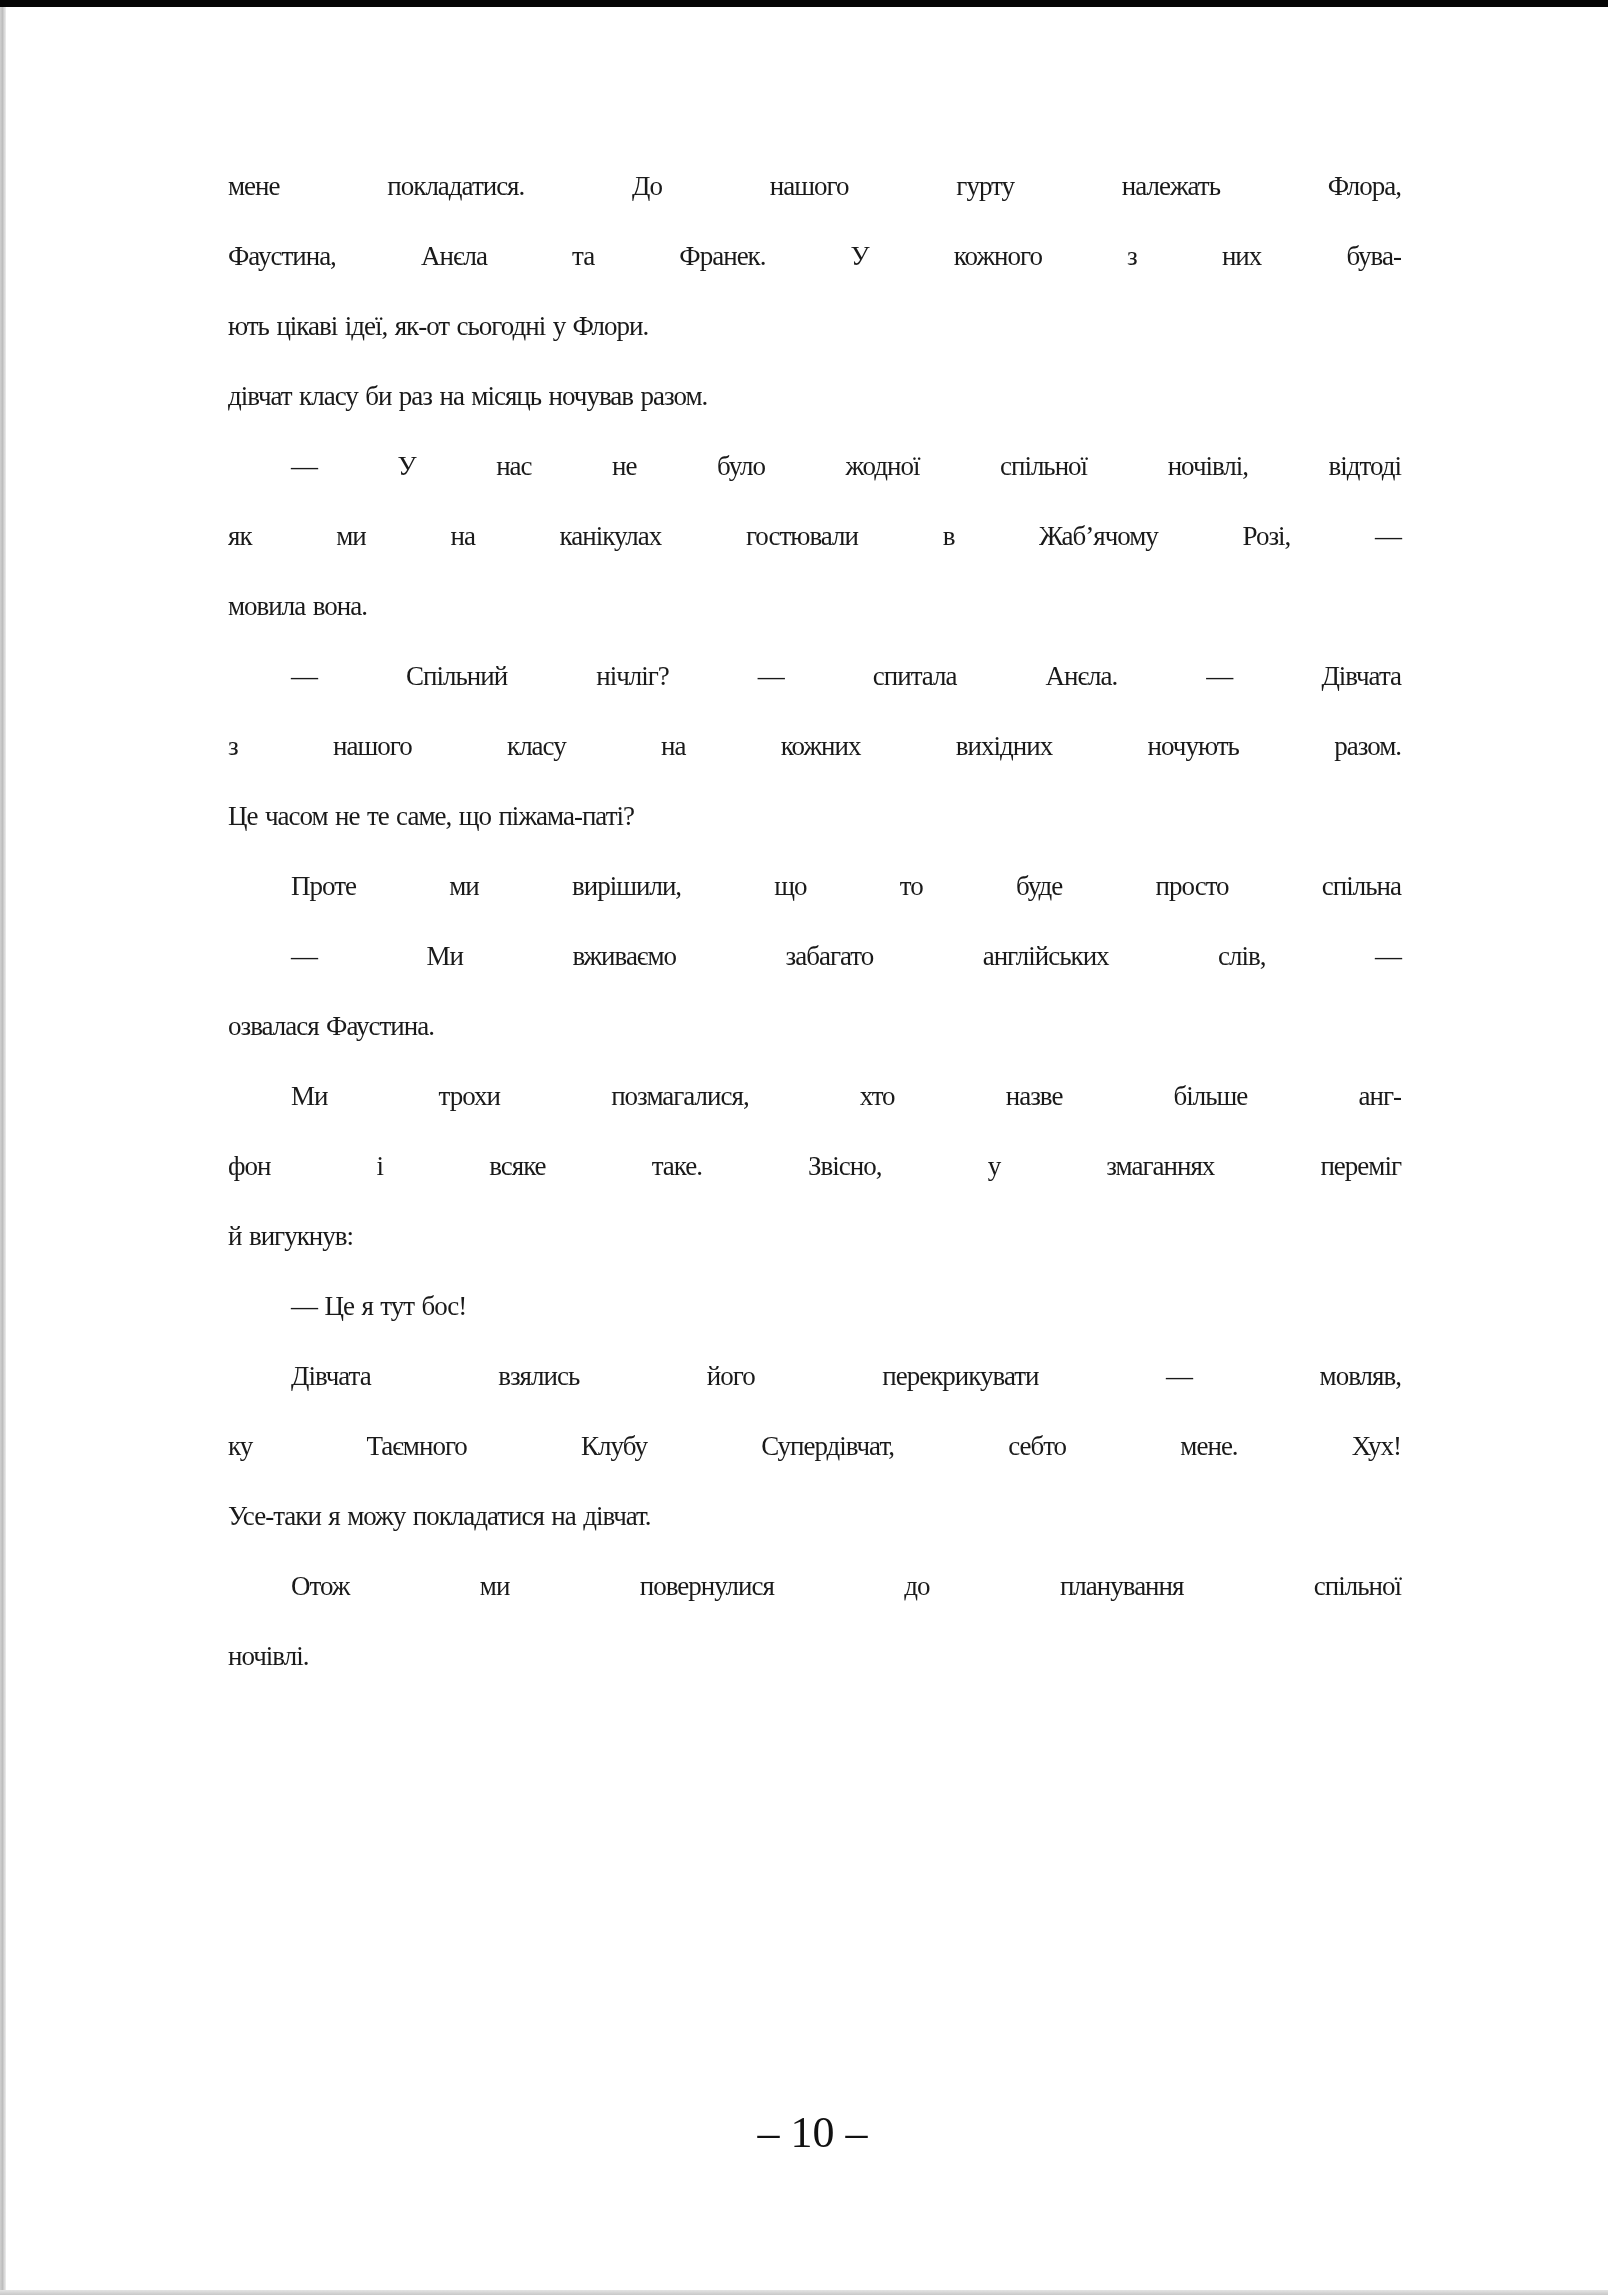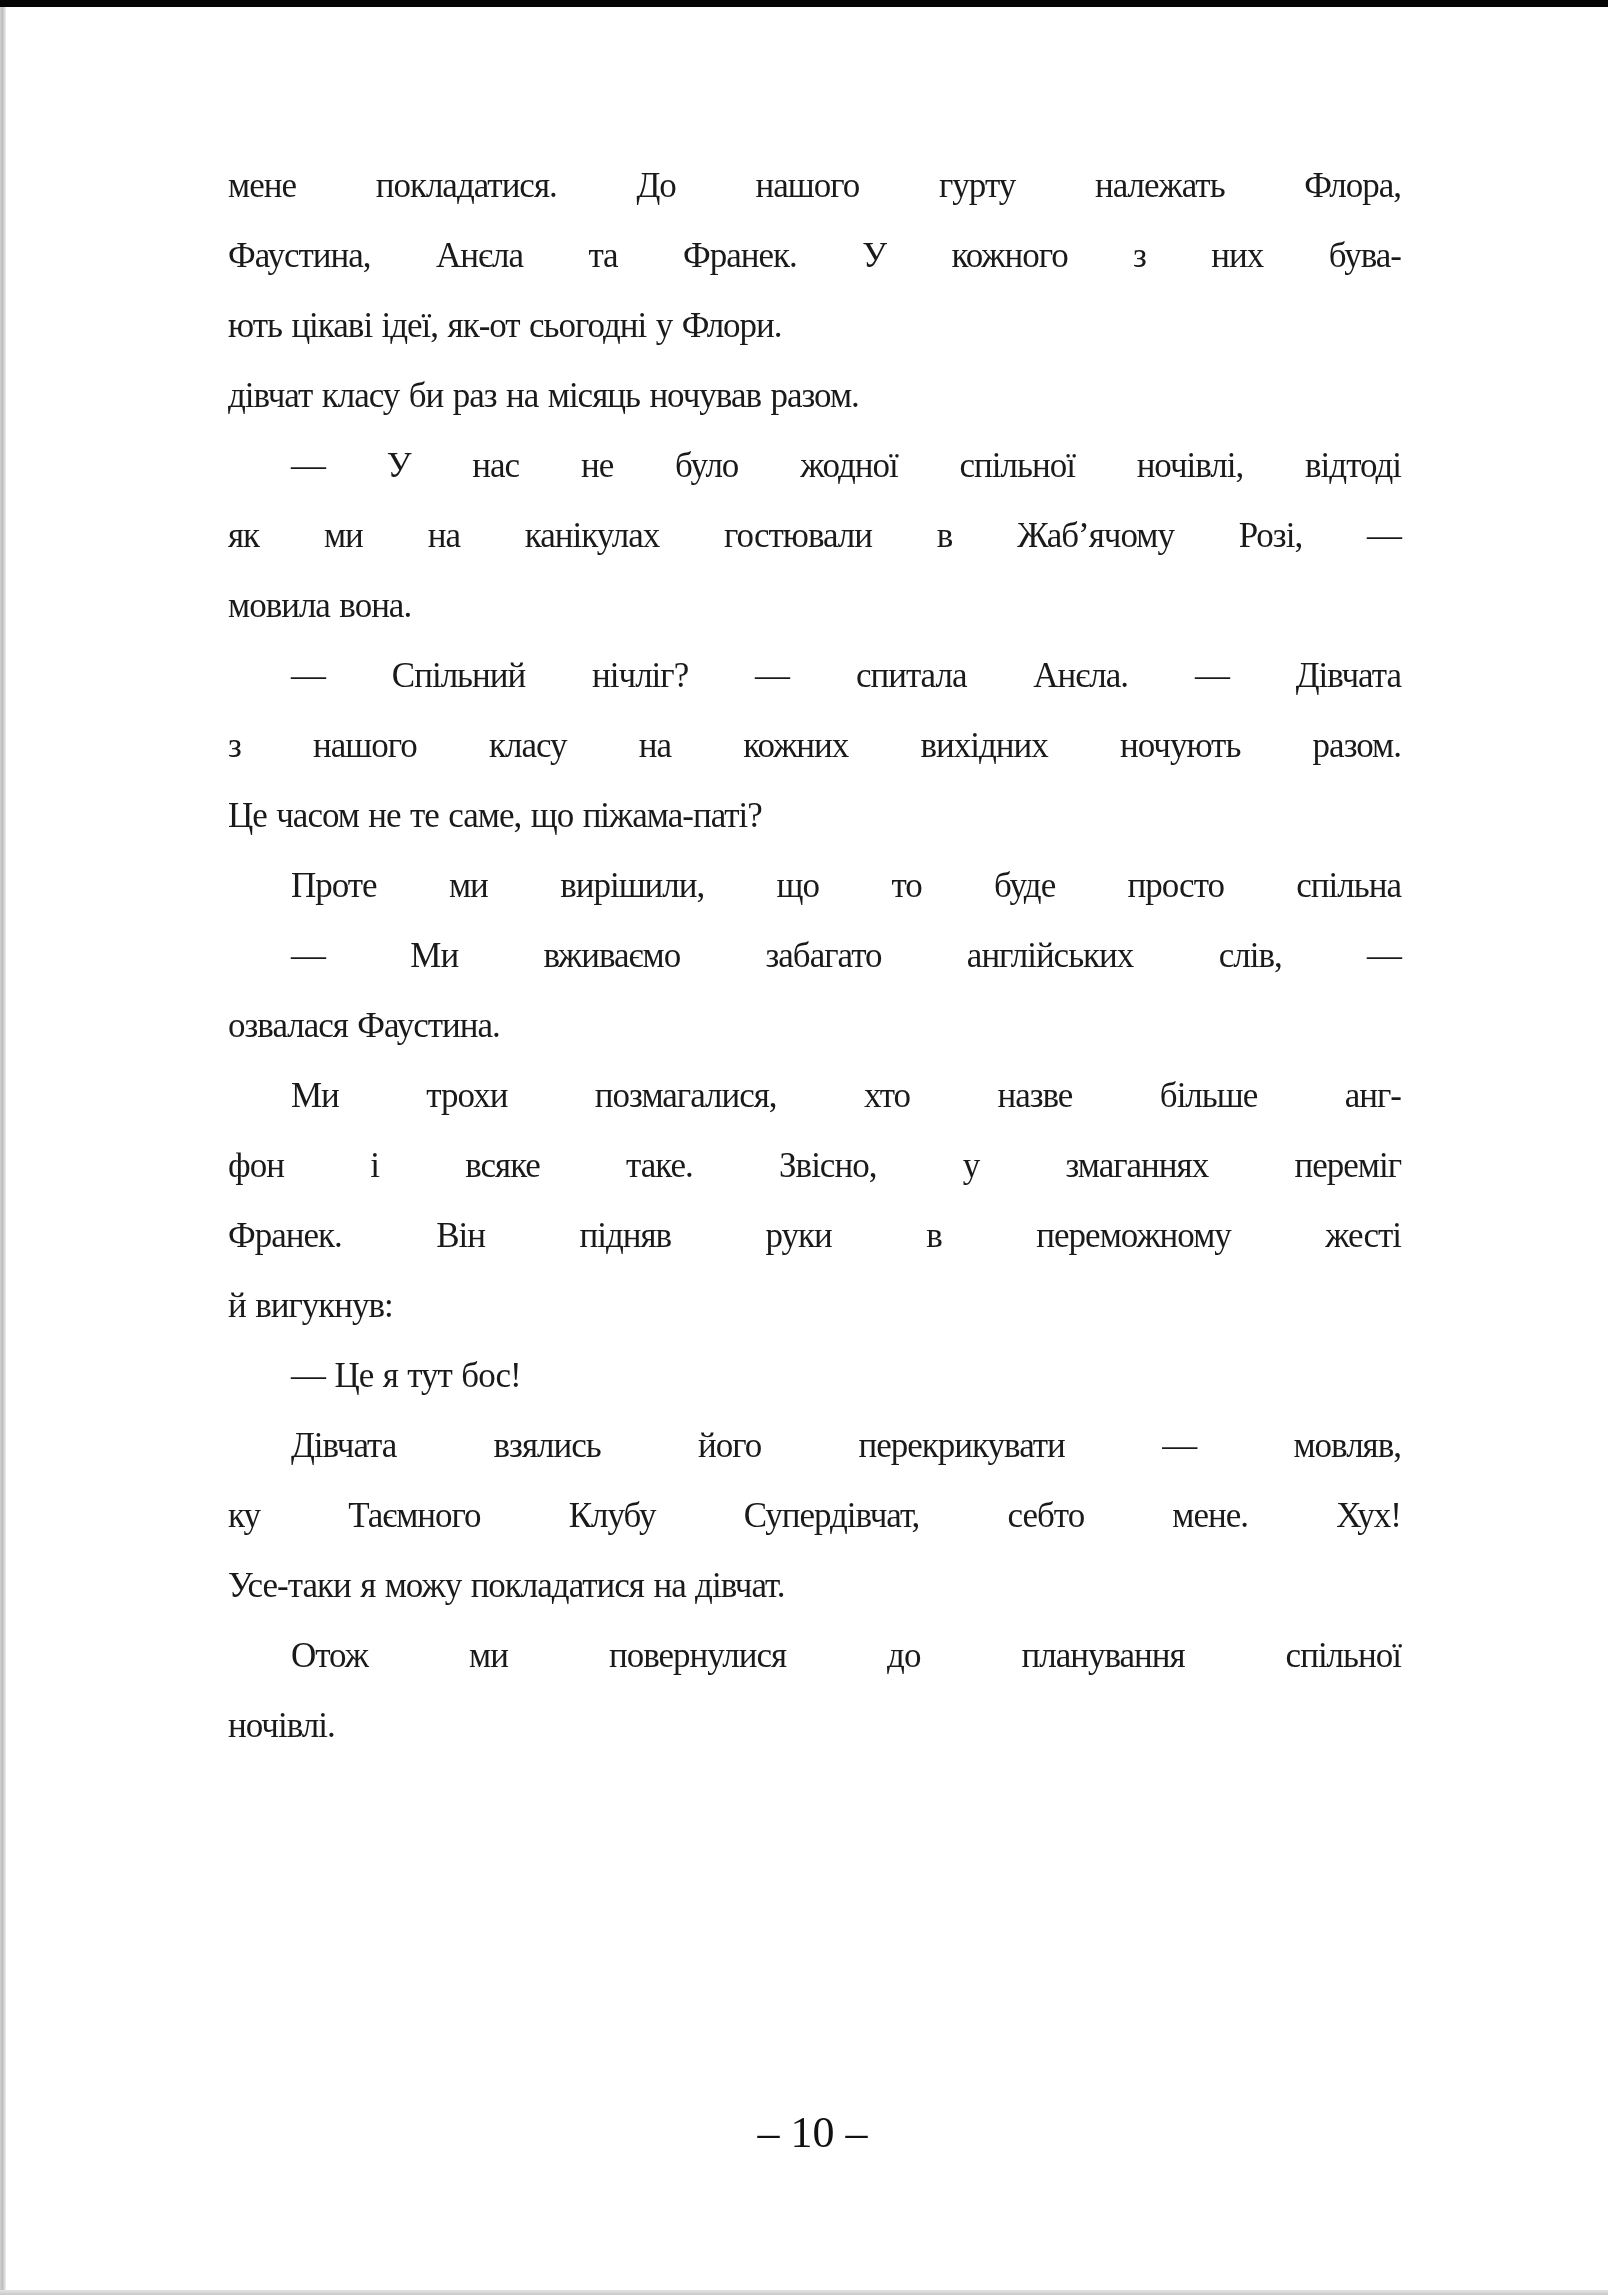--- a/index.html
+++ b/index.html
@@ -10,21 +10,21 @@
     color: #1a1a1a;
   }
   .top-bar { position: absolute; left: 0; top: 0; width: 1609px; height: 6.7px; background: #050505; }
   .left-border { position: absolute; left: 0; top: 6.7px; width: 5.9px; height: 2289px; background: linear-gradient(to right, #d0d0d0 0, #bdbdbd 2.5px, #d6d6d6 4.2px, #ececec 5.9px); }
   .bottom-bar { position: absolute; left: 0; top: 2290px; width: 1609px; height: 5px; background: linear-gradient(to bottom, #e4e4e4, #c8c8c8); }
   .page {
     position: absolute; left: 228px; top: 151px; width: 1173px;
   }
   .line {
     display: block; height: 70px; line-height: 70px;
-    font-size: 35px; letter-spacing: -1px; word-spacing: 1.7px;
+    font-size: 27px; letter-spacing: -1px; word-spacing: 1.7px;
     white-space: nowrap; text-align: justify; text-align-last: justify;
     overflow: visible;
   }
   .line.last { text-align-last: left; }
   .line.indent { padding-left: 63px; }
   .page-number {
     position: absolute; left: 0; width: 1625px; top: 2103px;
     text-align: center; font-size: 44px; line-height: 59px; color: #111;
   }
 </style>
@@ -44,21 +44,20 @@
   <span class="line">як ми на канікулах гостювали в Жаб’ячому Розі, —</span>
   <span class="line last">мовила вона.</span>
   <span class="line indent">— Спільний нічліг? — спитала Анєла. — Дівчата</span>
   <span class="line">з нашого класу на кожних вихідних ночують разом.</span>
   <span class="line last">Це часом не те саме, що піжама-паті?</span>
   <span class="line indent">Проте ми вирішили, що то буде просто спільна</span>
   <span class="line indent">— Ми вживаємо забагато англійських слів, —</span>
   <span class="line last">озвалася Фаустина.</span>
   <span class="line indent">Ми трохи позмагалися, хто назве більше анг-</span>
   <span class="line">фон і всяке таке. Звісно, у змаганнях переміг</span>
-  <span class="line">Франек. Він підняв руки в переможному жесті</span>
   <span class="line last">й вигукнув:</span>
   <span class="line indent last">— Це я тут бос!</span>
   <span class="line indent">Дівчата взялись його перекрикувати — мовляв,</span>
   <span class="line">ку Таємного Клубу Супердівчат, себто мене. Хух!</span>
   <span class="line last">Усе-таки я можу покладатися на дівчат.</span>
   <span class="line indent">Отож ми повернулися до планування спільної</span>
   <span class="line last">ночівлі.</span>
 </div>
 
 <div class="page-number">– 10 –</div>

